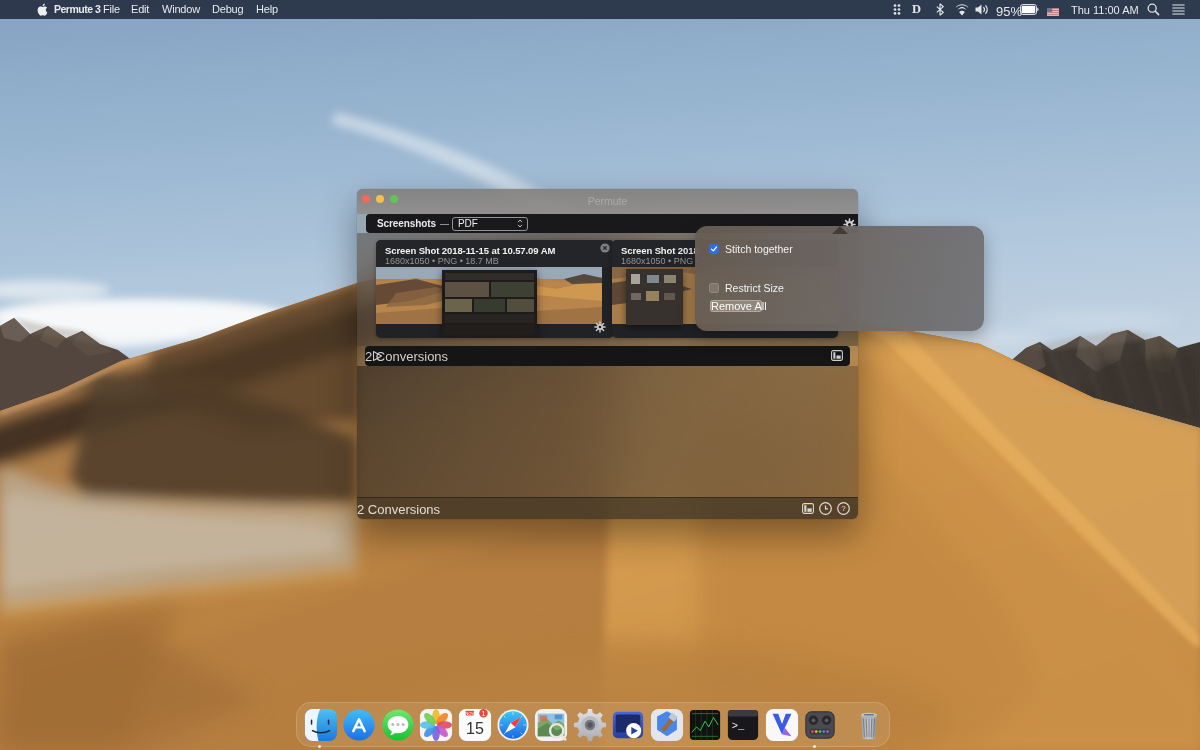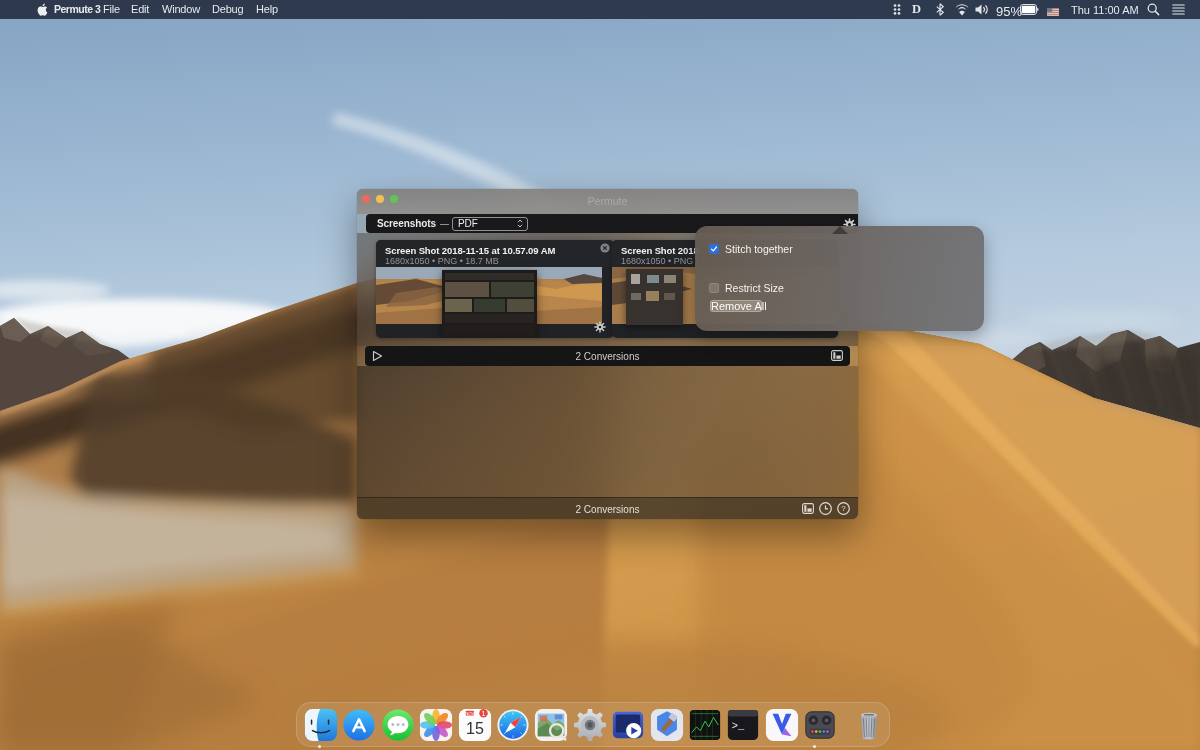--- a/index.html
+++ b/index.html
@@ -14,21 +14,21 @@
 #wtitle{position:absolute;top:0;width:100%;text-align:center;line-height:25px;font-size:10.5px;color:#aca8a5}
 #toolbar{position:absolute;left:9px;top:25px;width:499px;height:19px;background:#19191b;border-radius:4px;display:flex;align-items:center;color:#e9e9e9}
 #cardrow{position:absolute;left:0px;top:44px;width:100%;height:113px;background:rgba(72,63,54,0.45)}
 .card{position:absolute;top:7px;height:98px;background:#212225;border-radius:5px;overflow:hidden;box-shadow:0 1px 4px rgba(0,0,0,0.3)}
 .chead{position:absolute;left:0;top:0;width:100%;height:27px;background:#232528}
 .ctitle{position:absolute;left:9px;top:4.5px;font-size:9.5px;letter-spacing:-0.1px;font-weight:bold;color:#f2f2f2;white-space:nowrap}
 .csub{position:absolute;left:9px;top:16px;font-size:9px;color:#95959a;white-space:nowrap}
 #convbar{position:absolute;left:8px;top:157px;width:485px;height:20px;background:#151516;border-radius:4px}
 #body2{position:absolute;left:0;top:177px;width:100%;height:131px;background:linear-gradient(118deg,rgba(38,31,26,0.58),rgba(52,39,26,0.42) 52%,rgba(66,46,24,0.28))}
 #botbar{position:absolute;left:0;top:308px;width:100%;height:22px;background:rgba(38,31,24,0.64);border-top:1px solid rgba(0,0,0,0.35)}
-.convtxt{position:absolute;width:100%;text-align:center;font-size:10px;color:#d2cec9;top:50%;transform:translateY(-50%)}
+.convtxt{position:absolute;width:100%;font-size:13px;color:#d2cec9;top:50%;transform:translateY(-50%)}
 
 #pop{position:absolute;left:695px;top:226px;width:289px;height:105px;border-radius:12px;background:linear-gradient(100deg,rgba(103,92,82,0.97),rgba(114,114,118,0.97));box-shadow:0 7px 18px rgba(0,0,0,0.3)}
 #pop:before{content:"";position:absolute;left:137px;top:-8px;border:8px solid transparent;border-bottom-color:rgba(64,58,53,0.96)}
 .prow{position:absolute;left:14px;display:flex;align-items:center;gap:6px;color:#f4f3f2;font-size:10.5px}
 .cb{width:10px;height:10px;border-radius:2px}
 #removeall{position:absolute;left:15px;top:74px;width:52px;height:12px;white-space:nowrap;background:rgba(200,190,176,0.42);border:1px solid rgba(225,218,206,0.4);border-radius:3px;color:#fdfcfa;font-size:11px;text-align:center;line-height:11px}
 
 #dock{position:absolute;left:296px;top:702px;width:594px;height:45px;border-radius:15px;background:rgba(220,195,165,0.17);border:1px solid rgba(255,255,255,0.16);display:flex;align-items:center;padding:0 7px;gap:4.4px}
 .di{width:34px;height:34px;position:relative;flex:0 0 auto}
 </style></head><body>

